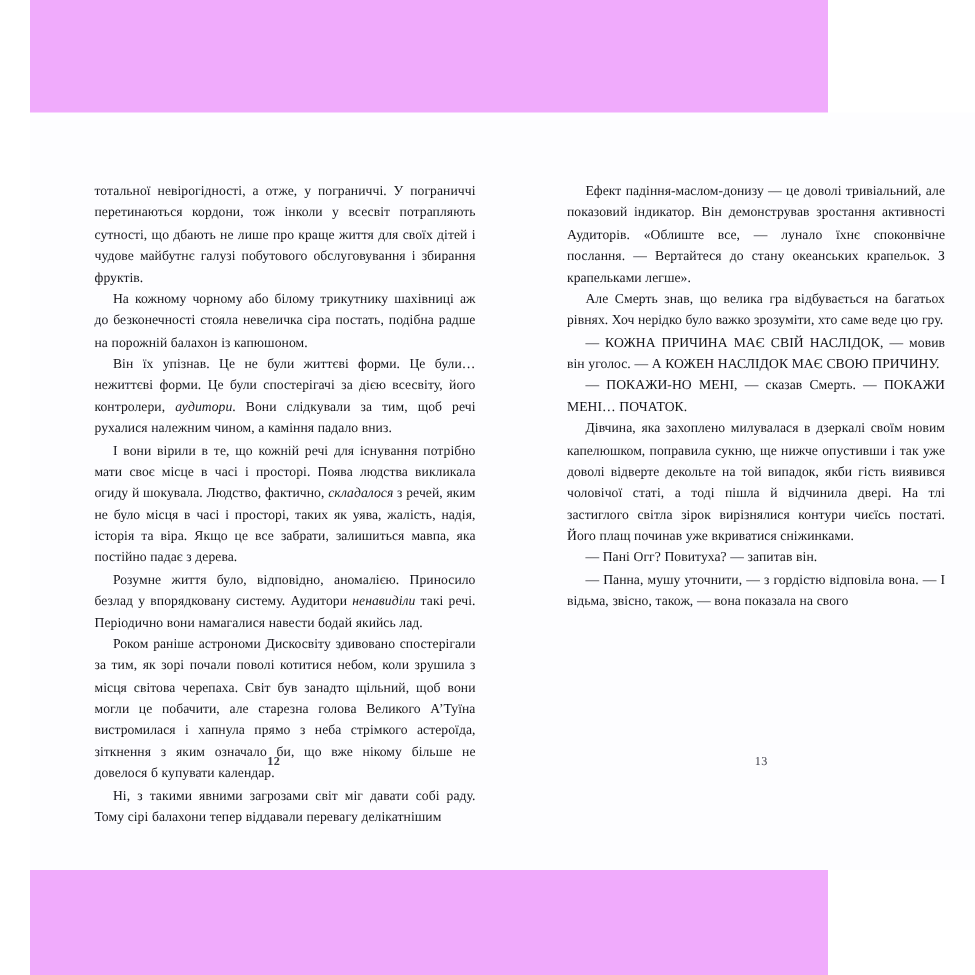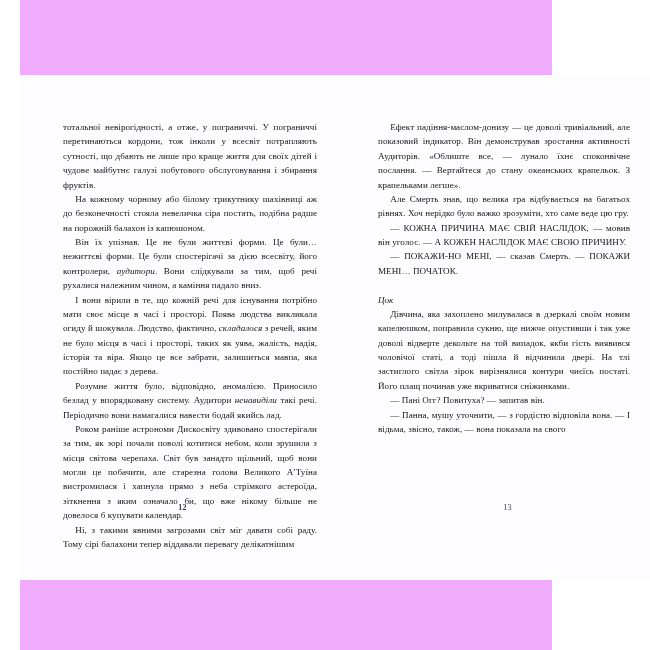--- a/index.html
+++ b/index.html
@@ -134,21 +134,20 @@
         </div>
       <div class="folio">12</div>
     </div>
 
     <div class="page page-right">
       <div class="column">
           <p class="para"><span>Ефект падіння-маслом-донизу — це доволі тривіальний, але показовий індикатор. Він демонстрував зростання активності Аудиторів. «Облиште все, — лунало їхнє споконвічне послання. — Вертайтеся до стану океанських крапельок. З крапельками легше».</span></p>
           <p class="para"><span>Але Смерть знав, що велика гра відбувається на багатьох рівнях. Хоч нерідко було важко зрозуміти, хто саме веде цю гру.</span></p>
           <p class="para"><span>— КОЖНА ПРИЧИНА МАЄ СВІЙ НАСЛІДОК, — мовив він уголос. — А КОЖЕН НАСЛІДОК МАЄ СВОЮ ПРИЧИНУ.</span></p>
           <p class="para"><span>— ПОКАЖИ-НО МЕНІ, — сказав Смерть. — ПОКАЖИ МЕНІ… ПОЧАТОК.</span></p>
-          <p class="scene-mark" style="margin-top: 14.38px;">Цок</p>
           <p class="para"><span>Дівчина, яка захоплено милувалася в дзеркалі своїм новим капелюшком, поправила сукню, ще нижче опустивши і так уже доволі відверте декольте на той випадок, якби гість виявився чоловічої статі, а тоді пішла й відчинила двері. На тлі застиглого світла зірок вирізнялися контури чиєїсь постаті. Його плащ починав уже вкриватися сніжинками.</span></p>
           <p class="para"><span>— Пані Огг? Повитуха? — запитав він.</span></p>
           <p class="para"><span>— Панна, мушу уточнити, — з гордістю відповіла вона. — І відьма, звісно, також, — вона показала на свого</span></p>
         </div>
       <div class="folio">13</div>
     </div>
 
   </div>
 </div>
 

